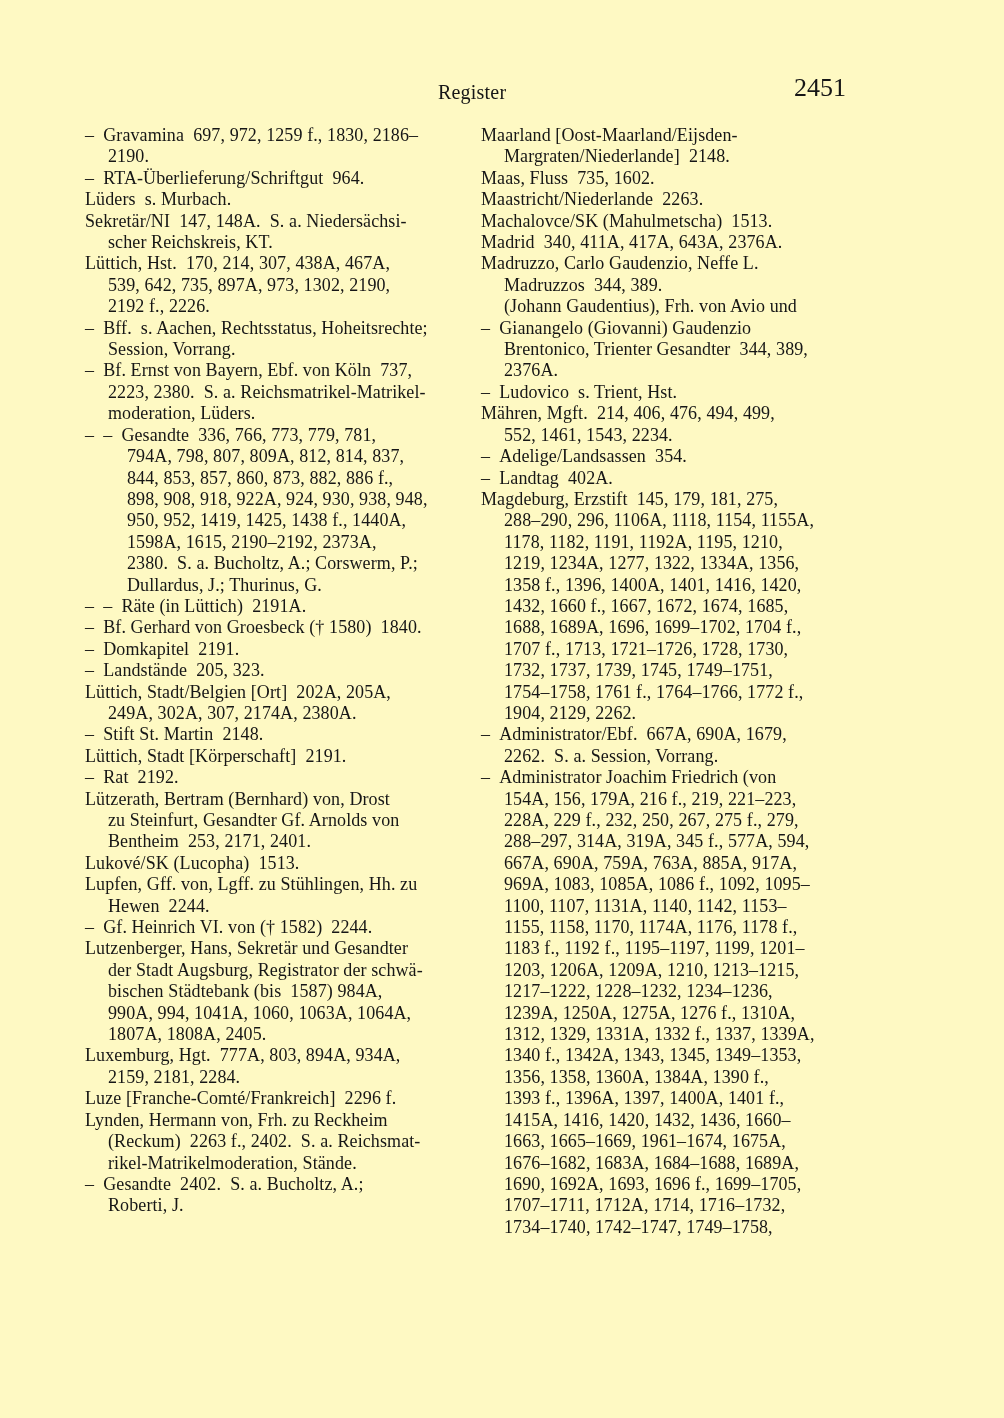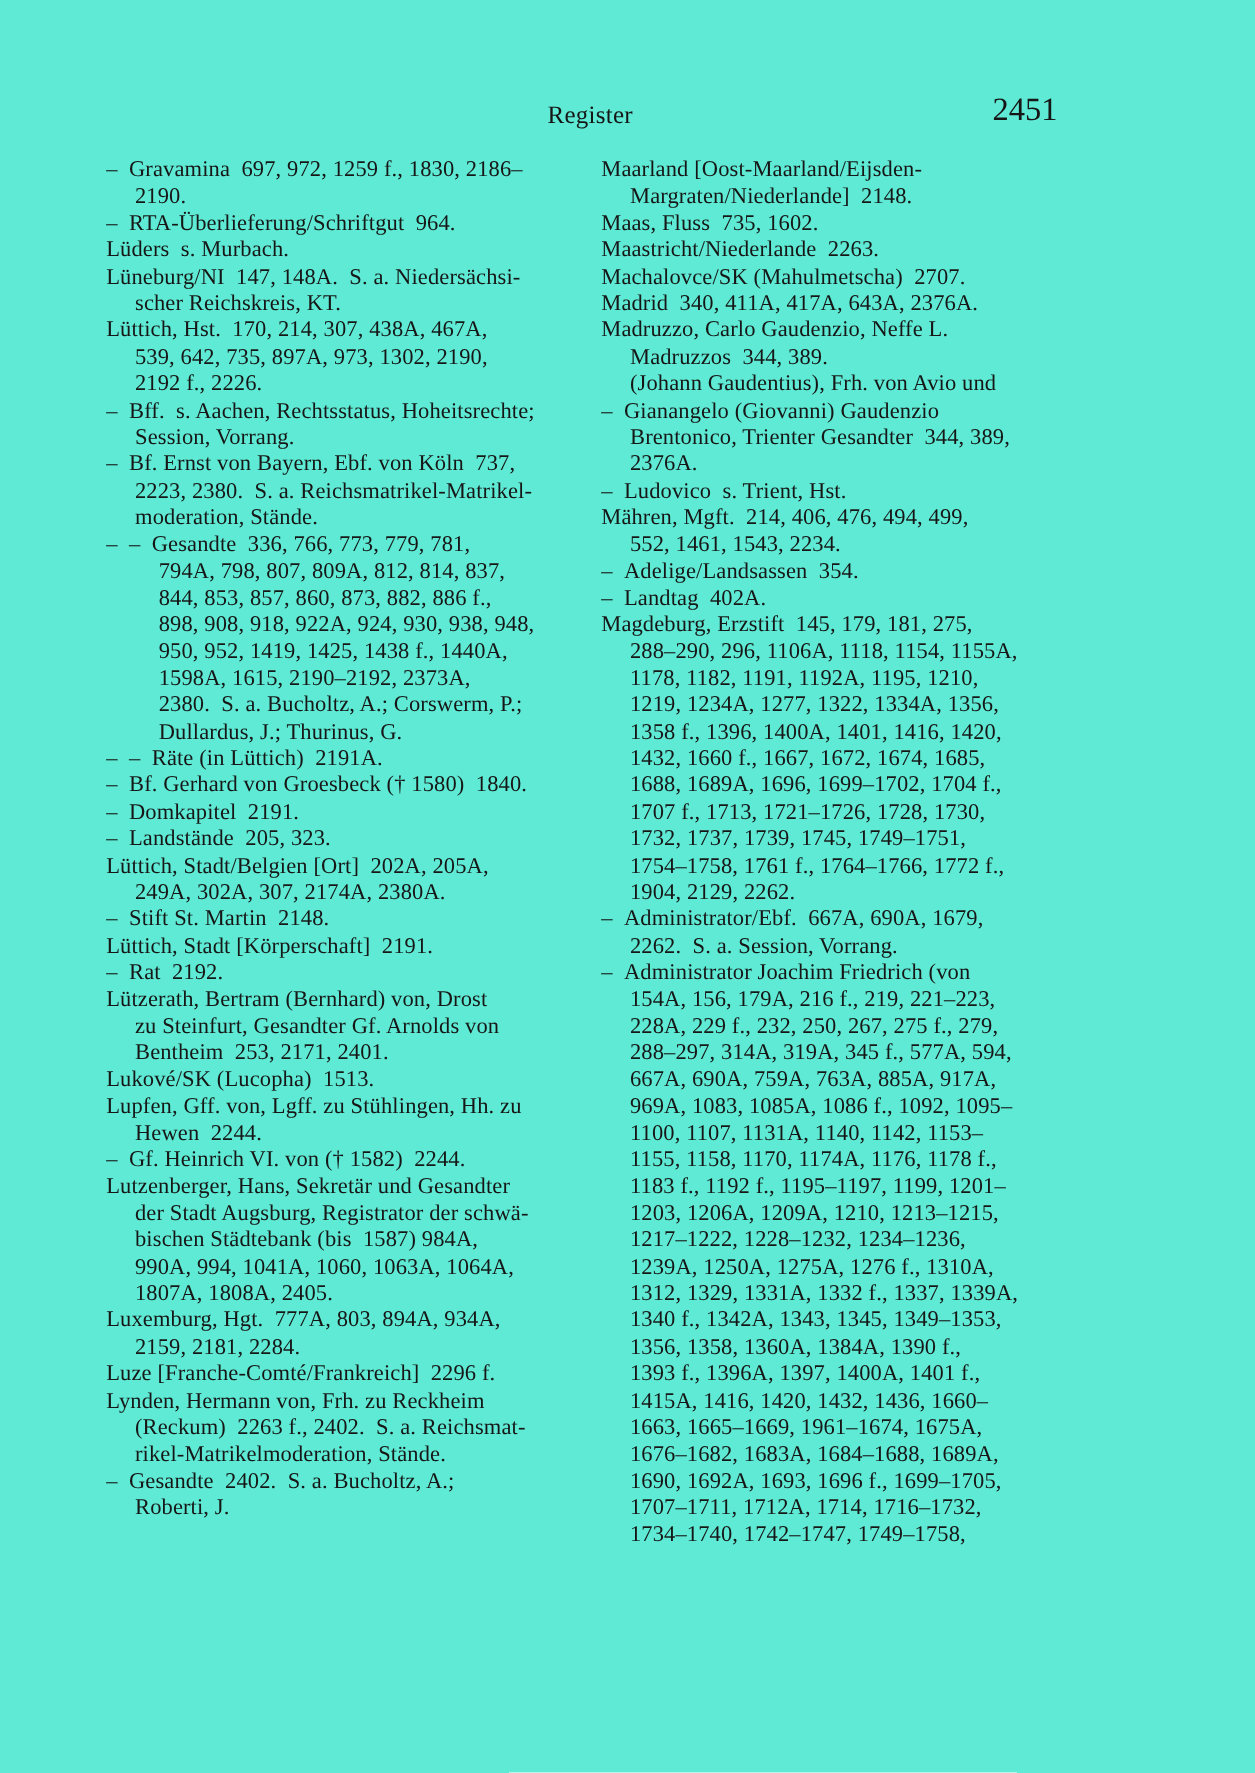--- a/index.html
+++ b/index.html
@@ -4,21 +4,21 @@
 <style>
   html, body {
     margin: 0;
     padding: 0;
     background: #ffffff;
   }
   .page {
     position: relative;
     width: 1004px;
     height: 1418px;
-    background: #5eead4;
+    background: #fef9c3;
     color: #161616;
     font-family: "Liberation Serif", "DejaVu Serif", serif;
     overflow: hidden;
   }
   .header {
     position: absolute;
     left: 85px;
     top: 74px;
     width: 777px;
     height: 36px;
@@ -61,30 +61,30 @@
 <div class="page">
   <div class="header">
     <span class="running-title">Register</span>
     <span class="page-number">2451</span>
   </div>
   <div class="col col-left">
       <div class="line indent-0">– Gravamina 697, 972, 1259 f., 1830, 2186–</div>
       <div class="line indent-1">2190.</div>
       <div class="line indent-0">– RTA-Überlieferung/Schriftgut 964.</div>
       <div class="line indent-0">Lüders s. Murbach.</div>
-      <div class="line indent-0">Lüneburg/NI 147, 148A. S. a. Niedersächsi-</div>
+      <div class="line indent-0">Sekretär/NI 147, 148A. S. a. Niedersächsi-</div>
       <div class="line indent-1">scher Reichskreis, KT.</div>
       <div class="line indent-0">Lüttich, Hst. 170, 214, 307, 438A, 467A,</div>
       <div class="line indent-1">539, 642, 735, 897A, 973, 1302, 2190,</div>
       <div class="line indent-1">2192 f., 2226.</div>
       <div class="line indent-0">– Bff. s. Aachen, Rechtsstatus, Hoheitsrechte;</div>
       <div class="line indent-1">Session, Vorrang.</div>
       <div class="line indent-0">– Bf. Ernst von Bayern, Ebf. von Köln 737,</div>
       <div class="line indent-1">2223, 2380. S. a. Reichsmatrikel-Matrikel-</div>
-      <div class="line indent-1">moderation, Stände.</div>
+      <div class="line indent-1">moderation, Lüders.</div>
       <div class="line indent-0">– – Gesandte 336, 766, 773, 779, 781,</div>
       <div class="line indent-2">794A, 798, 807, 809A, 812, 814, 837,</div>
       <div class="line indent-2">844, 853, 857, 860, 873, 882, 886 f.,</div>
       <div class="line indent-2">898, 908, 918, 922A, 924, 930, 938, 948,</div>
       <div class="line indent-2">950, 952, 1419, 1425, 1438 f., 1440A,</div>
       <div class="line indent-2">1598A, 1615, 2190–2192, 2373A,</div>
       <div class="line indent-2">2380. S. a. Bucholtz, A.; Corswerm, P.;</div>
       <div class="line indent-2">Dullardus, J.; Thurinus, G.</div>
       <div class="line indent-0">– – Räte (in Lüttich) 2191A.</div>
       <div class="line indent-0">– Bf. Gerhard von Groesbeck († 1580) 1840.</div>
@@ -114,21 +114,21 @@
       <div class="line indent-1">(Reckum) 2263 f., 2402. S. a. Reichsmat-</div>
       <div class="line indent-1">rikel-Matrikelmoderation, Stände.</div>
       <div class="line indent-0">– Gesandte 2402. S. a. Bucholtz, A.;</div>
       <div class="line indent-1">Roberti, J.</div>
     </div>
   <div class="col col-right">
       <div class="line indent-0">Maarland [Oost-Maarland/Eijsden-</div>
       <div class="line indent-1">Margraten/Niederlande] 2148.</div>
       <div class="line indent-0">Maas, Fluss 735, 1602.</div>
       <div class="line indent-0">Maastricht/Niederlande 2263.</div>
-      <div class="line indent-0">Machalovce/SK (Mahulmetscha) 2707.</div>
+      <div class="line indent-0">Machalovce/SK (Mahulmetscha) 1513.</div>
       <div class="line indent-0">Madrid 340, 411A, 417A, 643A, 2376A.</div>
       <div class="line indent-0">Madruzzo, Carlo Gaudenzio, Neffe L.</div>
       <div class="line indent-1">Madruzzos 344, 389.</div>
       <div class="line indent-1">(Johann Gaudentius), Frh. von Avio und</div>
       <div class="line indent-0">– Gianangelo (Giovanni) Gaudenzio</div>
       <div class="line indent-1">Brentonico, Trienter Gesandter 344, 389,</div>
       <div class="line indent-1">2376A.</div>
       <div class="line indent-0">– Ludovico s. Trient, Hst.</div>
       <div class="line indent-0">Mähren, Mgft. 214, 406, 476, 494, 499,</div>
       <div class="line indent-1">552, 1461, 1543, 2234.</div>

